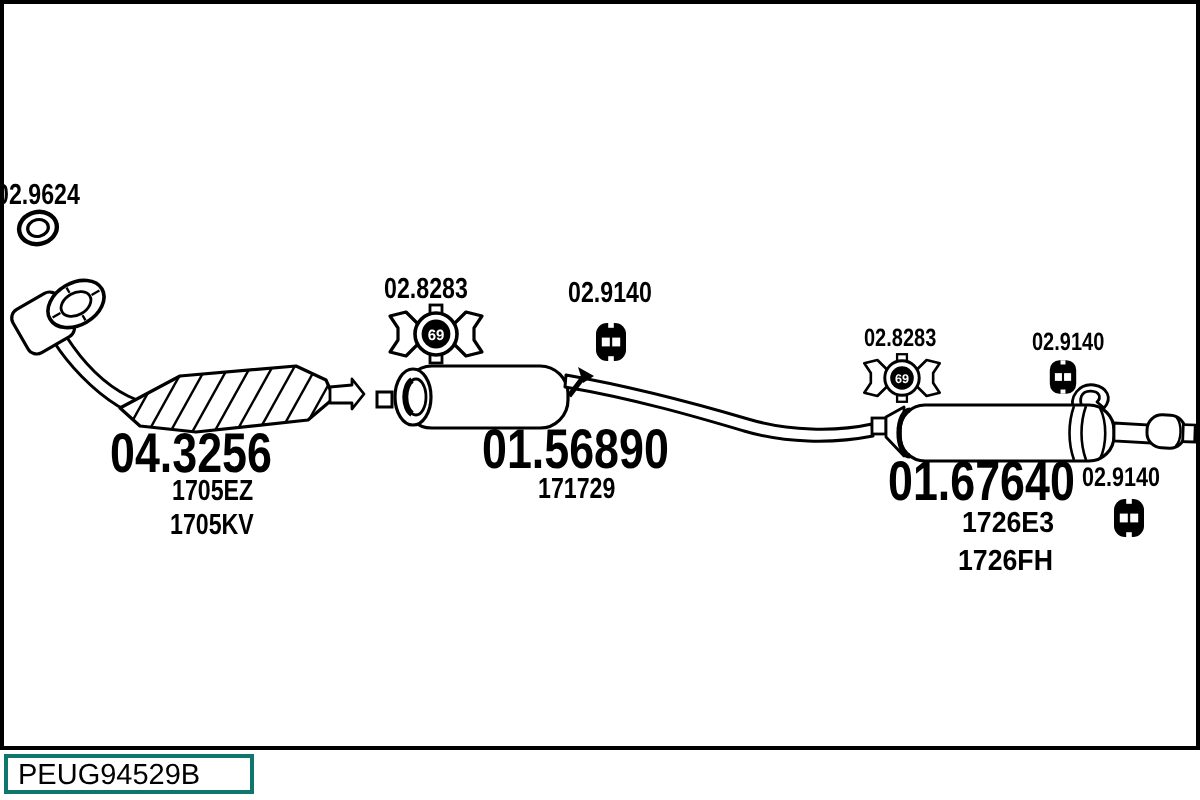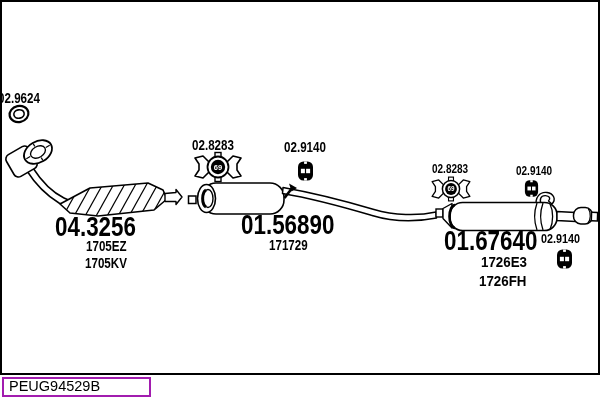--- a/index.html
+++ b/index.html
@@ -16,23 +16,23 @@
     position:absolute; color:#000; white-space:nowrap; line-height:1;
     transform-origin:left top; z-index:3; font-weight:700;
     font-family:"Liberation Sans", sans-serif;
   }
   .t28 { font-size:28px;  transform:scaleX(0.80); }
   .t14 { font-size:14.5px; transform:scaleX(0.80); }
   .t13 { font-size:13.5px; transform:scaleX(0.80); }
   .t12 { font-size:12.5px; transform:scaleX(0.80); }
   .t15 { font-size:14.5px; transform:scaleX(0.92); }
   .code-box {
-    position:absolute; left:2px; top:377px; width:149px; height:20px;
-    border:2px solid #a21caf; box-sizing:border-box; background:#fff; z-index:3;
-    display:flex; align-items:flex-start; padding-left:5px;
+    position:absolute; left:2px; top:377px; width:125px; height:20px;
+    border:2px solid #0f766e; box-sizing:border-box; background:#fff; z-index:3;
+    display:flex; align-items:flex-end; padding-left:5px;
   }
   .code-box span { font-size:14.5px; color:#000; line-height:1; }
   .clampnum {
     font-family:"Liberation Sans", sans-serif; font-weight:700;
     font-size:7.5px; fill:#ffffff;
   }
   svg path, svg rect, svg ellipse, svg circle, svg line { vector-effect:none; }
 </style>
 </head>
 <body>

